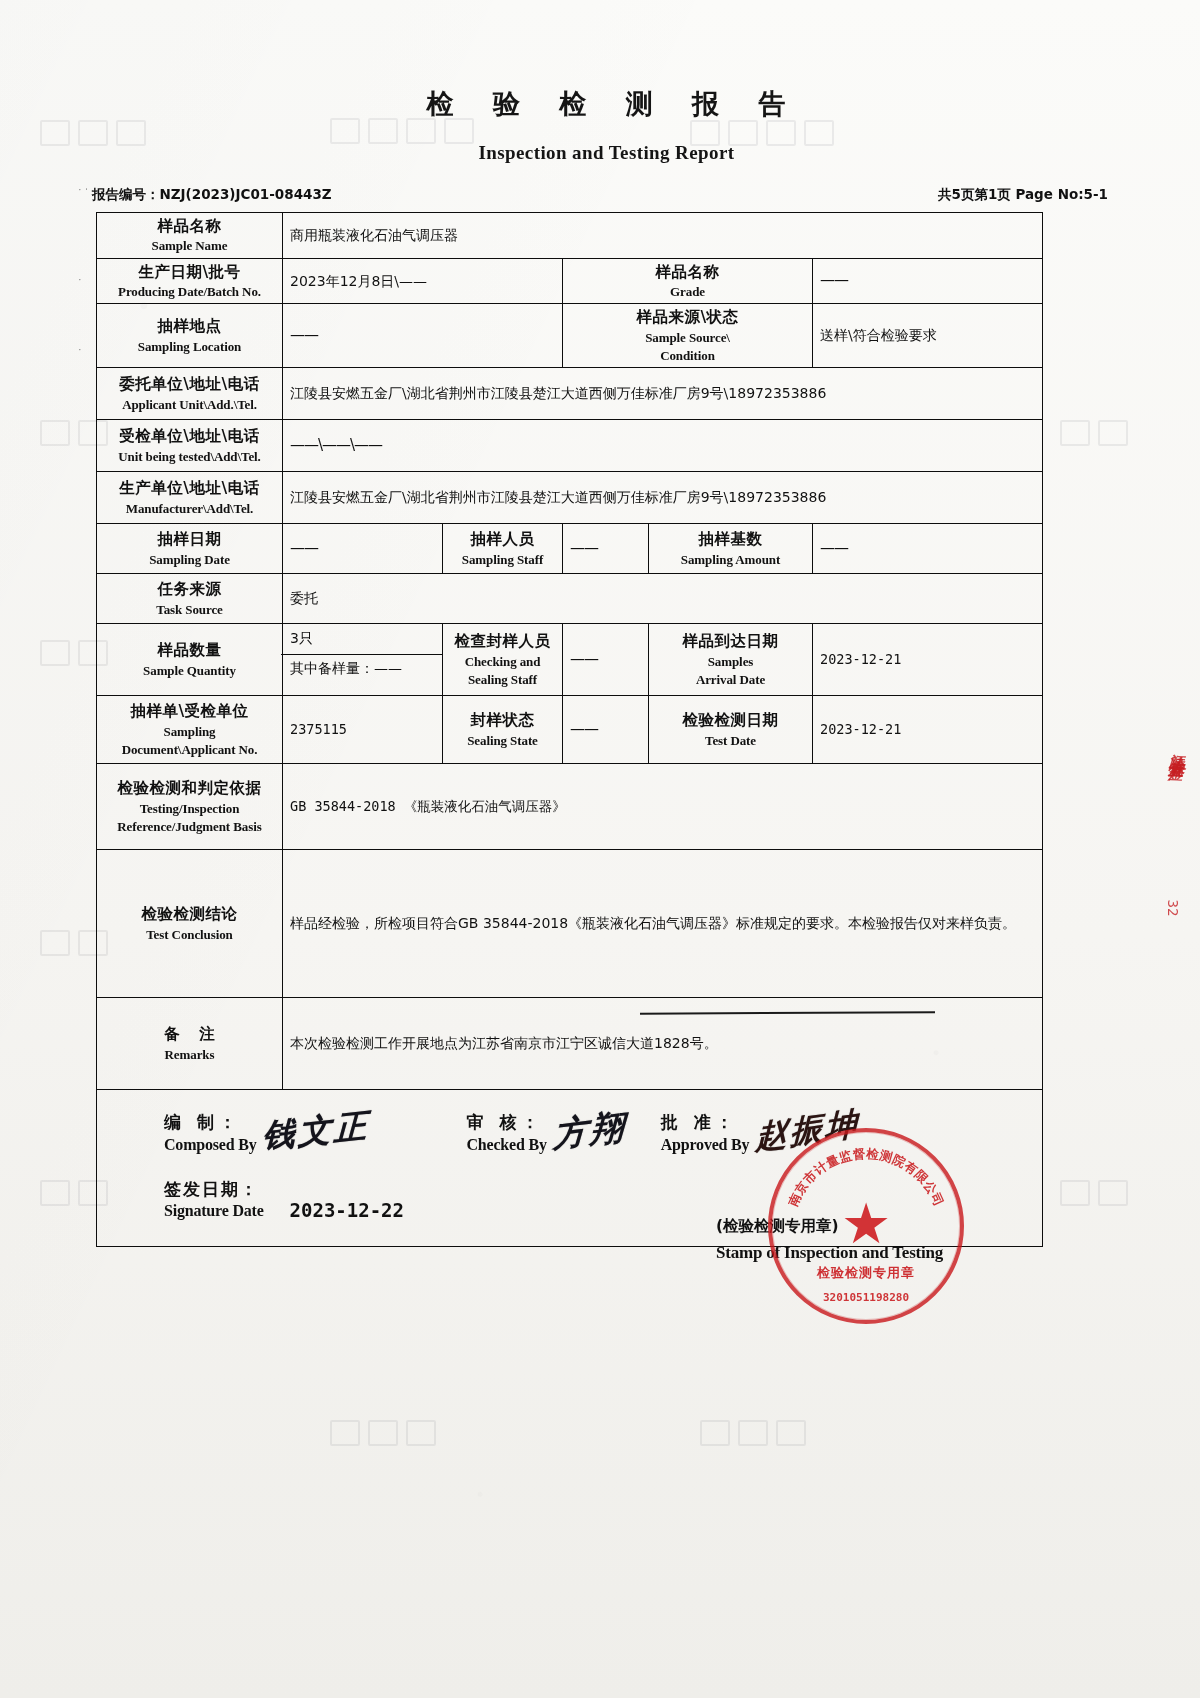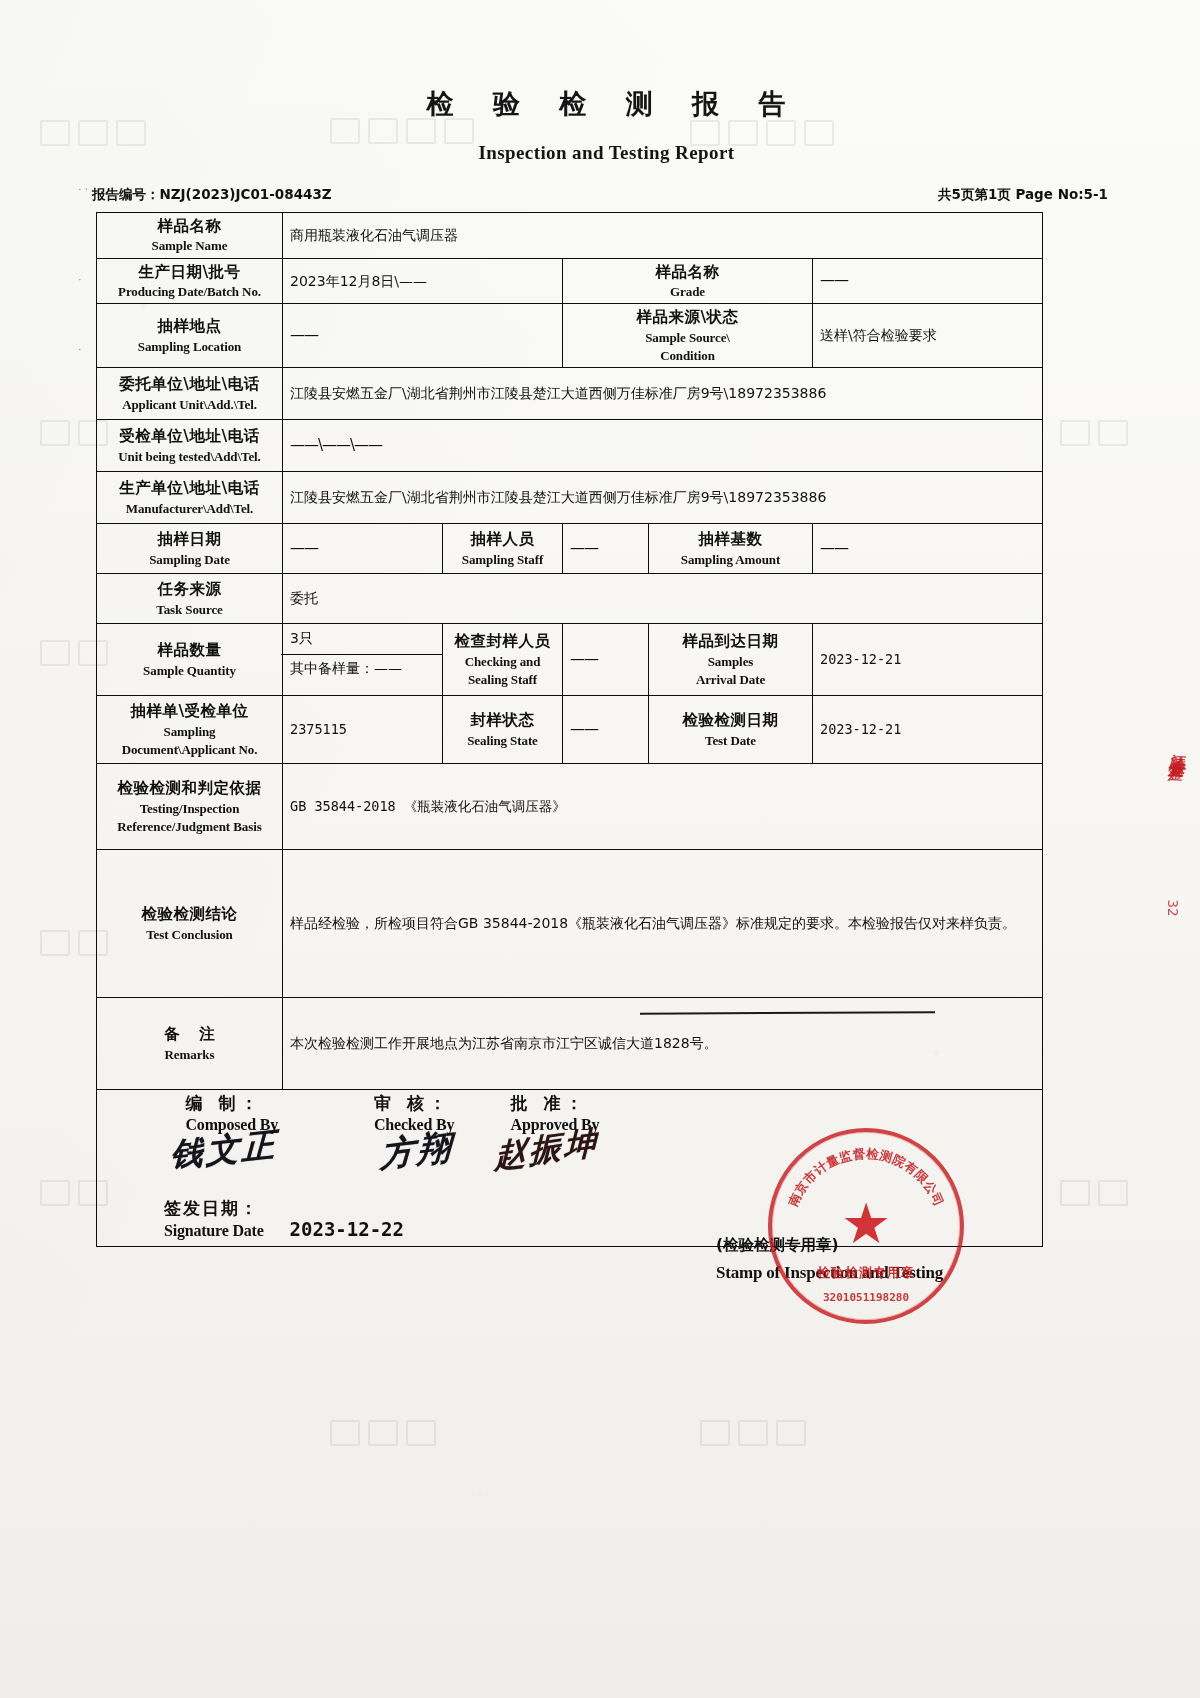--- a/index.html
+++ b/index.html
@@ -109,21 +109,21 @@
   }
   .strikeline{
     position:absolute;left:640px;top:1012px;width:295px;height:0;
     border-top:2.2px solid #1a1a1a;transform:rotate(-.25deg);
   }
   td.sig{padding:16px 10px 16px 10px;height:150px;vertical-align:top;}
   .sigrow{
     display:flex;align-items:flex-start;gap:0;
     padding-left:60px;
   }
-  .sigcell{display:flex;align-items:flex-end;flex-direction:column;}
+  .sigcell{display:flex;align-items:center;}
   .sig-label{
     text-align:left;line-height:1.15;flex:none;
   }
   .sig-label .cn{
     font-family:"DejaVu Sans", sans-serif;font-weight:700;font-size:17px;
     letter-spacing:5px;display:block;
   }
   .sig-label .en{
     font-family:"Liberation Serif", serif;font-weight:700;font-size:16px;
     display:block;margin-top:3px;letter-spacing:-.2px;

